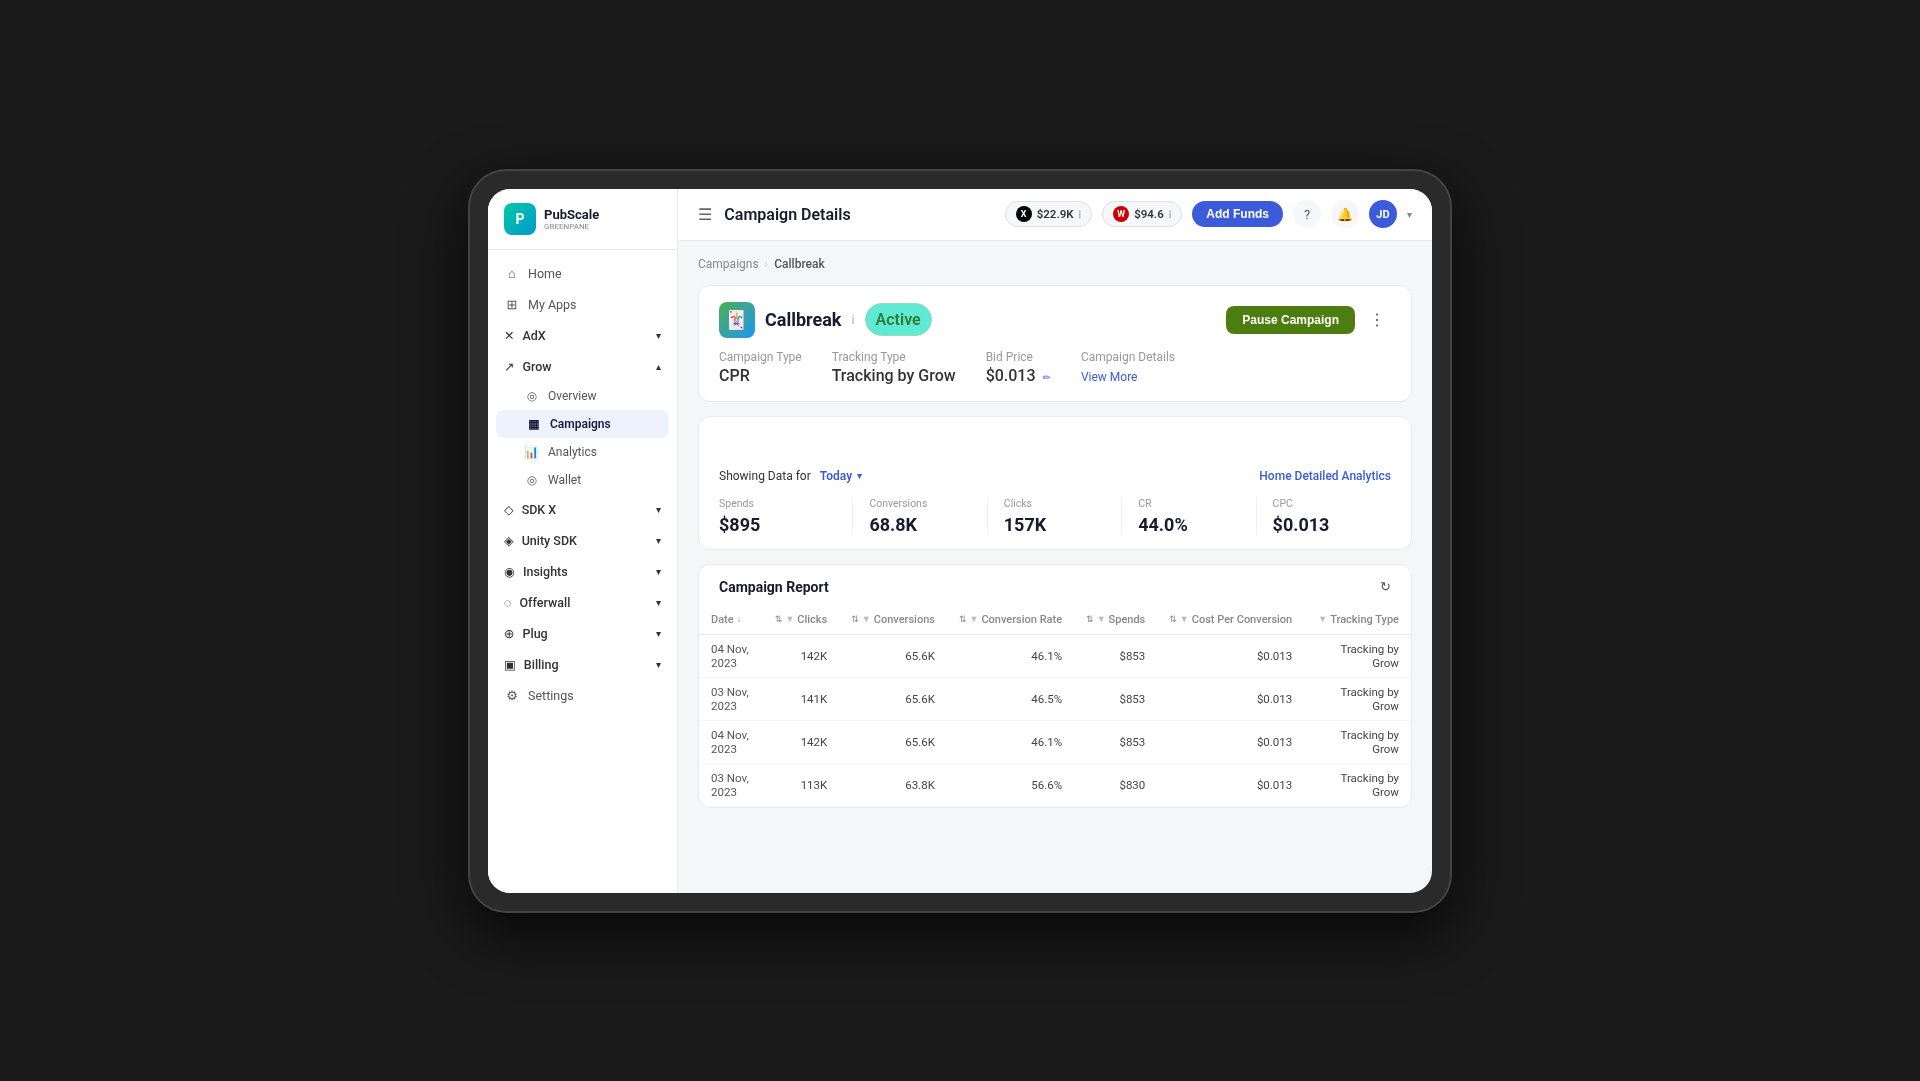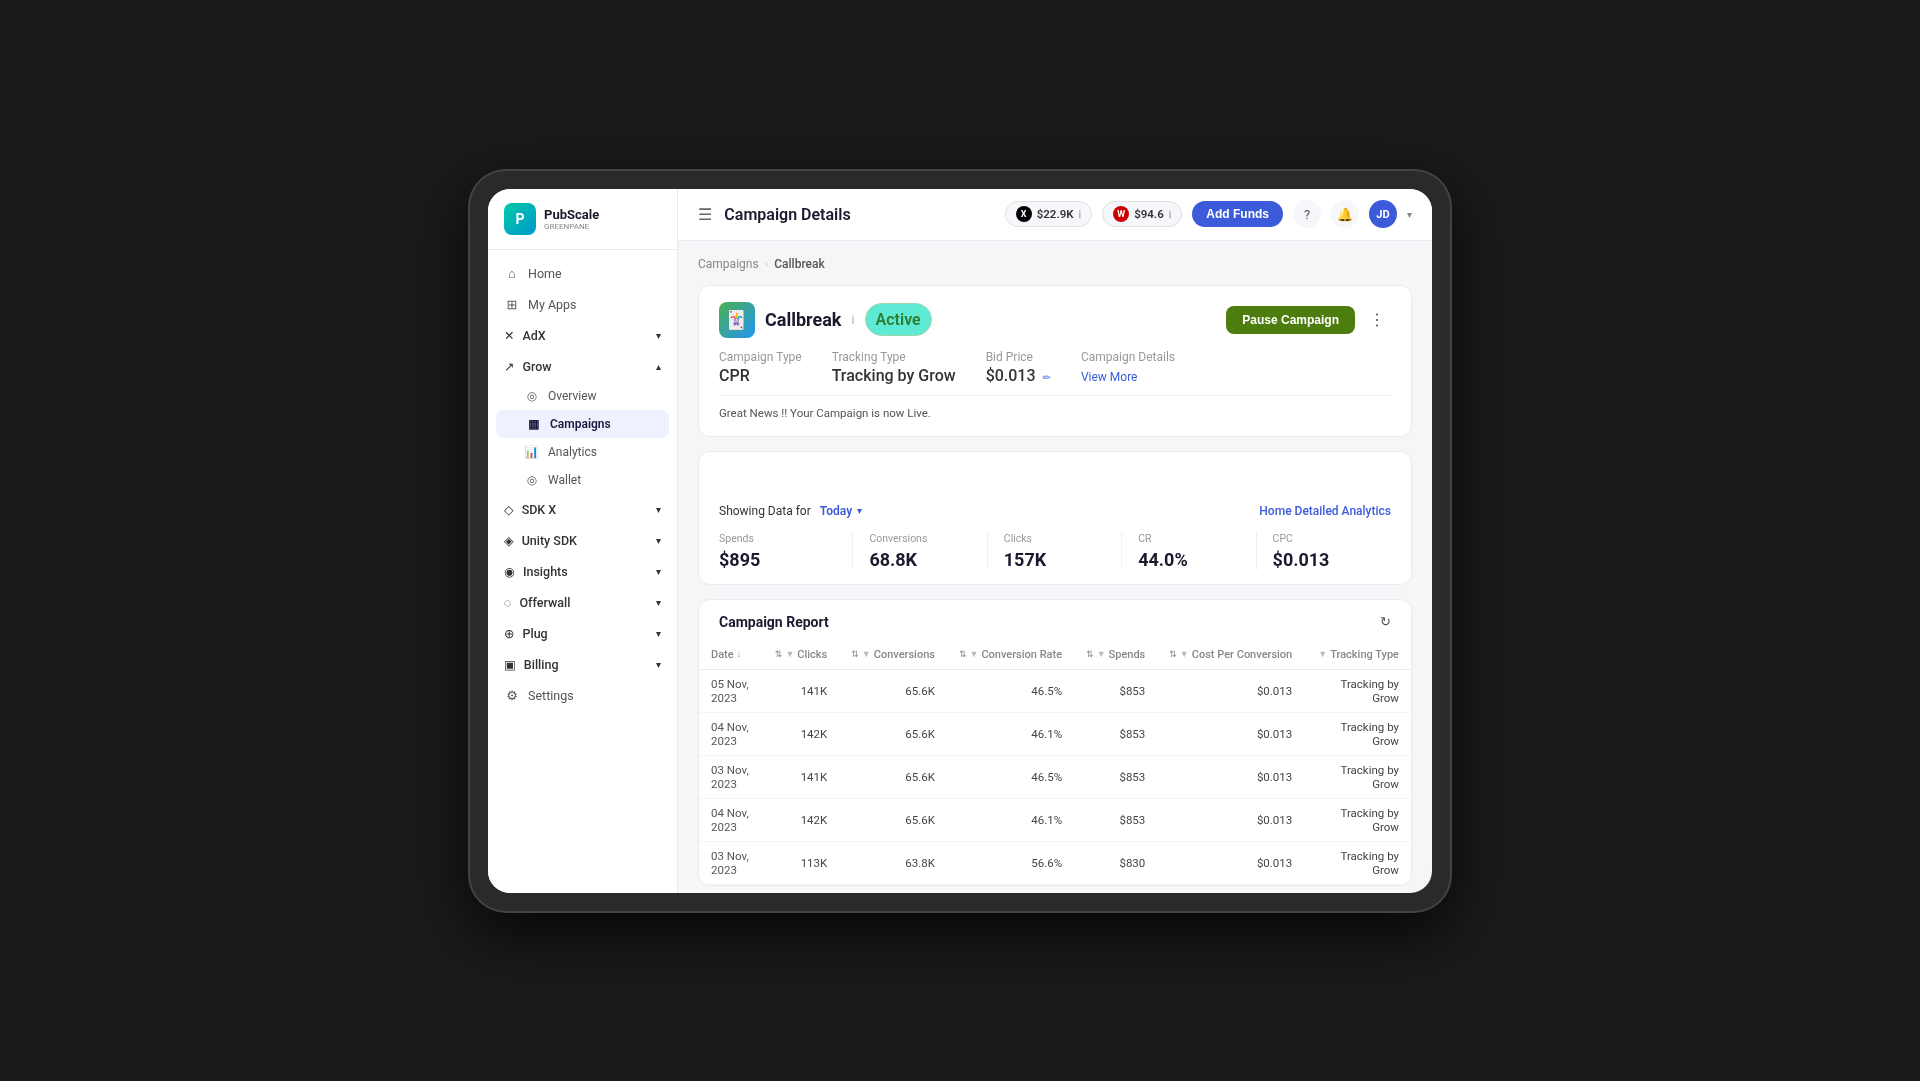--- a/index.html
+++ b/index.html
@@ -557,21 +557,20 @@
             <div class="meta-item">
               <label>Bid Price</label>
               <span class="meta-value">$0.013</span>
               <span class="edit-icon">✏</span>
             </div>
             <div class="meta-item">
               <label>Campaign Details</label>
               <a class="view-link">View More</a>
             </div>
           </div>
-          <div class="live-notice">Great News !! Your Campaign is now Live.</div>
         </div>
 
         <div class="stats-section">
           <div class="stats-header">
             <div class="data-filter">
               <span>Showing Data for</span>
               <span style="color:#3b5bdb; font-weight:600; margin-left:4px;">Today</span>
               <span style="color:#3b5bdb; font-size:10px;">▾</span>
             </div>
             <span class="view-analytics-link">Home Detailed Analytics</span>
@@ -652,29 +651,20 @@
                 <th>
                   <div class="col-header">
                     <span class="col-filter-icon">▼</span>
                     <span>Tracking Type</span>
                   </div>
                 </th>
               </tr>
             </thead>
             <tbody id="report-tbody">
                 <tr>
-    <td>05 Nov, 2023</td>
-    <td>141K</td>
-    <td>65.6K</td>
-    <td>46.5%</td>
-    <td>$853</td>
-    <td>$0.013</td>
-    <td class="tracking-type-cell">Tracking by Grow</td>
-  </tr>
-                <tr>
     <td>04 Nov, 2023</td>
     <td>142K</td>
     <td>65.6K</td>
     <td>46.1%</td>
     <td>$853</td>
     <td>$0.013</td>
     <td class="tracking-type-cell">Tracking by Grow</td>
   </tr>
                 <tr>
     <td>03 Nov, 2023</td>

